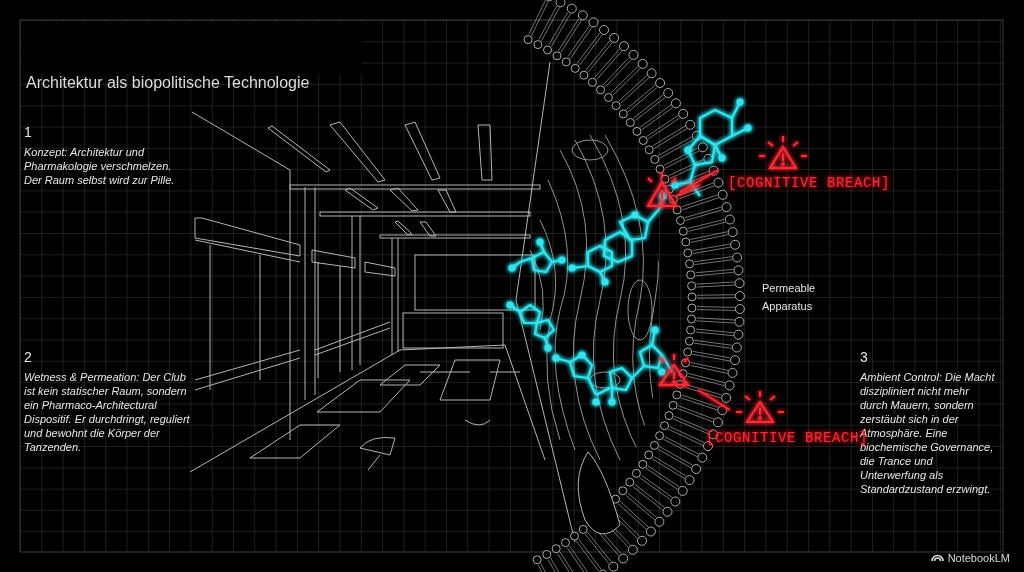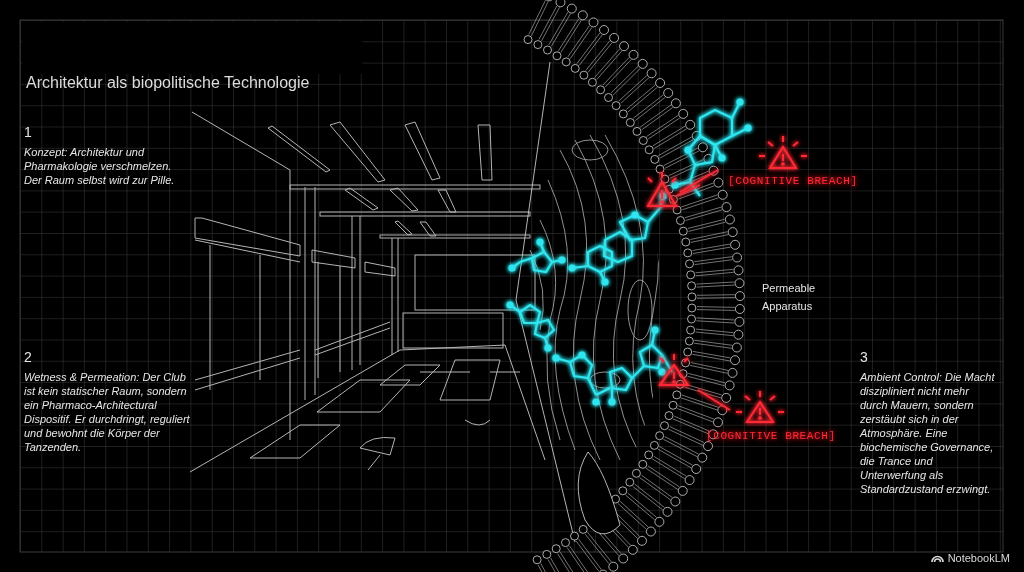--- a/index.html
+++ b/index.html
@@ -7,24 +7,24 @@
   #stage { position: absolute; left: 0; top: 0; width: 1024px; height: 572px; }
   .title { position: absolute; left: 26px; top: 22px; font-size: 25px; letter-spacing: 0.5px; color: #ececec; font-weight: normal; white-space: nowrap; }
   .subtitle { position: absolute; left: 26px; top: 50px; font-size: 16px; color: #dcdcdc; white-space: nowrap; margin-top: 24px; }
   .block { position: absolute; font-size: 11px; line-height: 14px; color: #e6e6e6; }
   .block .num { font-size: 14px; margin-bottom: 6px; display: block; }
   .block .txt { display: block; font-style: italic; }
   #block1 { left: 24px; top: 125px; width: 160px; }
   #block2 { left: 24px; top: 350px; width: 168px; }
   #block3 { left: 860px; top: 350px; width: 135px; }
   .label-permeable { position: absolute; left: 762px; top: 279px; font-size: 11px; line-height: 18px; color: #e6e6e6; width: 80px; }
-  .breach { position: absolute; font-family: "Liberation Mono", "DejaVu Sans Mono", monospace; font-size: 11px; color: #ff2a36; letter-spacing: 0.6px; text-shadow: 0 0 4px #ff1a28, 0 0 8px rgba(255,20,40,0.6); white-space: nowrap; }
+  .breach { position: absolute; font-family: "Liberation Mono", "DejaVu Sans Mono", monospace; font-size: 14px; color: #ff2a36; letter-spacing: 0.6px; text-shadow: 0 0 4px #ff1a28, 0 0 8px rgba(255,20,40,0.6); white-space: nowrap; }
   #breach1 { left: 728px; top: 175px; }
   #breach2 { left: 706px; top: 430px; }
-  .brand { position: absolute; right: 14px; bottom: 8px; font-size: 11px; color: #d8d8d8; display: flex; align-items: center; gap: 4px; }
+  .brand { position: absolute; right: 14px; bottom: 8px; font-size: 11px; color: #d8d8d8; display: flex; align-items: flex-start; gap: 4px; }
   .brand svg { width: 13px; height: 10px; }
 </style>
 </head>
 <body>
 
 <div id="stage">
   <svg id="art" width="1024" height="572" viewBox="0 0 1024 572" style="position:absolute;left:0;top:0;">
     <defs>
       <pattern id="grid" x="20" y="20" width="21.3" height="21.3" patternUnits="userSpaceOnUse">
         <path d="M 21.3 0 L 0 0 0 21.3" fill="none" stroke="#3b3b3b" stroke-width="1"></path>

